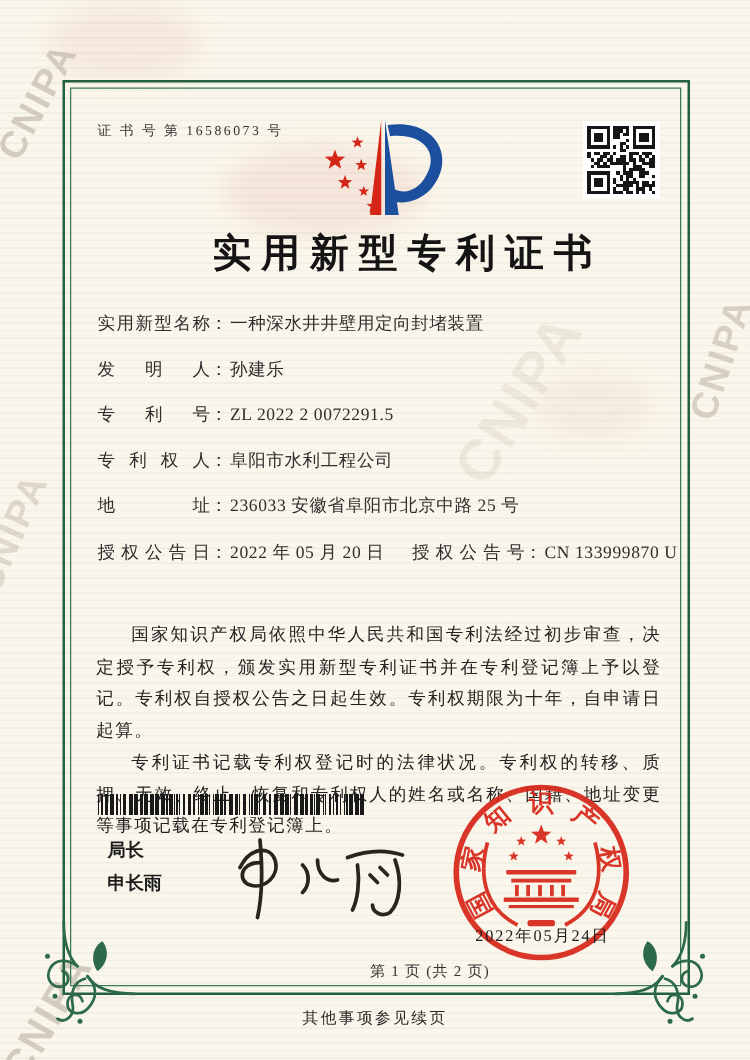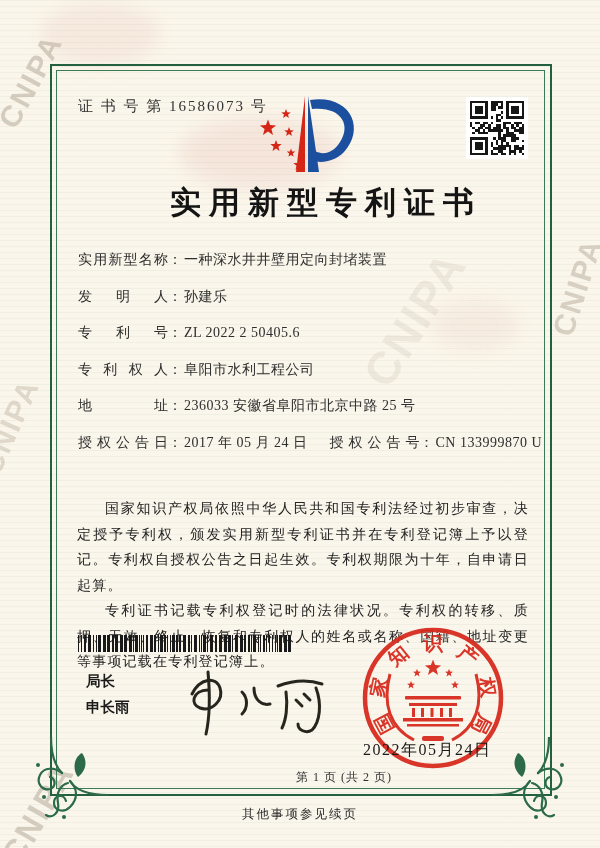--- a/index.html
+++ b/index.html
@@ -16,21 +16,21 @@
   .border-inner{position:absolute;left:56px;top:70px;width:487px;height:717px;border:1px solid #3a7a55;}
 
   .wm{position:absolute;font-family:"Liberation Sans","DejaVu Sans",sans-serif;font-weight:bold;
       color:#b6ac9c;transform-origin:0 0;pointer-events:none;letter-spacing:2px;}
   #wm1{left:-8px;top:118px;font-size:30px;transform:rotate(-62deg);opacity:.55;}
   #wm2{left:546px;top:330px;font-size:30px;transform:rotate(-72deg);opacity:.5;}
   #wm3{left:352px;top:368px;font-size:46px;transform:rotate(-58deg);opacity:.18;}
   #wm4{left:-26px;top:466px;font-size:30px;transform:rotate(-66deg);opacity:.4;}
   #wm5{left:-6px;top:852px;font-size:33px;transform:rotate(-60deg);opacity:.55;}
 
-  .cert-no{position:absolute;left:78px;top:97px;font-size:15px;letter-spacing:2px;color:#333;}
+  .cert-no{position:absolute;left:78px;top:97px;font-size:11px;letter-spacing:2px;color:#333;}
   .logo{position:absolute;left:232px;top:90px;}
   .qr{position:absolute;left:466px;top:97px;line-height:0;}
   .title{position:absolute;left:0;top:182px;width:100%;text-align:center;font-size:31px;
          font-weight:700;letter-spacing:8px;color:#141414;padding-left:26px;}
 
   .fields{position:absolute;left:78px;top:250px;width:460px;font-size:14px;}
   .frow{height:36.5px;line-height:20px;white-space:nowrap;color:#2e2e2e;}
   .f-label{display:inline-block;width:90px;text-align:justify;text-align-last:justify;}
   .f-colon{display:inline-block;width:16px;}
   .f-value{letter-spacing:.5px;}
@@ -40,21 +40,21 @@
              letter-spacing:1.2px;text-align:justify;color:#232323;}
   .body-text p{margin:0;text-indent:2em;}
 
   .barcode{position:absolute;left:78px;top:635px;line-height:0;}
 
   .signer{position:absolute;left:86px;top:668px;font-family:"Liberation Sans","DejaVu Sans",sans-serif;
           font-size:14.5px;color:#1c1c1c;line-height:26px;font-weight:bold;}
   .signature{position:absolute;left:162px;top:662px;}
 
   .seal{position:absolute;left:358px;top:622px;opacity:.93;}
-  .seal-date{position:absolute;left:363px;top:740px;width:142px;font-size:16px;
+  .seal-date{position:absolute;left:363px;top:740px;width:142px;text-align:center;font-size:13px;
              letter-spacing:1.5px;color:#1a1a1a;}
 
   .page-num{position:absolute;left:0;top:769px;width:100%;text-align:center;font-size:12px;letter-spacing:1px;color:#333;padding-left:44px;}
   .note{position:absolute;left:0;top:806px;width:100%;text-align:center;font-size:12.5px;letter-spacing:2px;color:#2a2a2a;}
 
   .corner{position:absolute;top:737px;width:84px;height:88px;}
   #corner-br{left:492px;}
   #corner-bl{left:24px;transform:scaleX(-1);}
 </style>
 </head>
@@ -343,30 +343,30 @@
   <div class="title">实用新型专利证书</div>
 
   <div class="fields">
     <div class="frow">
       <span class="f-label">实用新型名称</span><span class="f-colon">：</span><span class="f-value">一种深水井井壁用定向封堵装置</span>
     </div>
     <div class="frow">
       <span class="f-label">发明人</span><span class="f-colon">：</span><span class="f-value">孙建乐</span>
     </div>
     <div class="frow">
-      <span class="f-label">专利号</span><span class="f-colon">：</span><span class="f-value">ZL 2022 2 50405.6</span>
+      <span class="f-label">专利号</span><span class="f-colon">：</span><span class="f-value">ZL 2022 2 0072291.5</span>
     </div>
     <div class="frow">
       <span class="f-label">专利权人</span><span class="f-colon">：</span><span class="f-value">阜阳市水利工程公司</span>
     </div>
     <div class="frow">
       <span class="f-label">地址</span><span class="f-colon">：</span><span class="f-value">236033 安徽省阜阳市北京中路 25 号</span>
     </div>
     <div class="frow">
-      <span class="f-label">授权公告日</span><span class="f-colon">：</span><span class="f-value">2017 年 05 月 24 日</span><span class="f-label2">授权公告号</span><span class="f-colon">：</span><span class="f-value">CN 133999870 U</span>
+      <span class="f-label">授权公告日</span><span class="f-colon">：</span><span class="f-value">2022 年 05 月 20 日</span><span class="f-label2">授权公告号</span><span class="f-colon">：</span><span class="f-value">CN 133999870 U</span>
     </div>
   </div>
 
   <div class="body-text">
     <p>国家知识产权局依照中华人民共和国专利法经过初步审查，决定授予专利权，颁发实用新型专利证书并在专利登记簿上予以登记。专利权自授权公告之日起生效。专利权期限为十年，自申请日起算。</p>
     <p>专利证书记载专利权登记时的法律状况。专利权的转移、质押、无效、终止、恢复和专利权人的姓名或名称、国籍、地址变更等事项记载在专利登记簿上。</p>
   </div>
 
   <div class="barcode">
     <svg id="barcode-svg" width="218" height="17" viewBox="0 0 218 17" shape-rendering="crispEdges" xmlns="http://www.w3.org/2000/svg">

